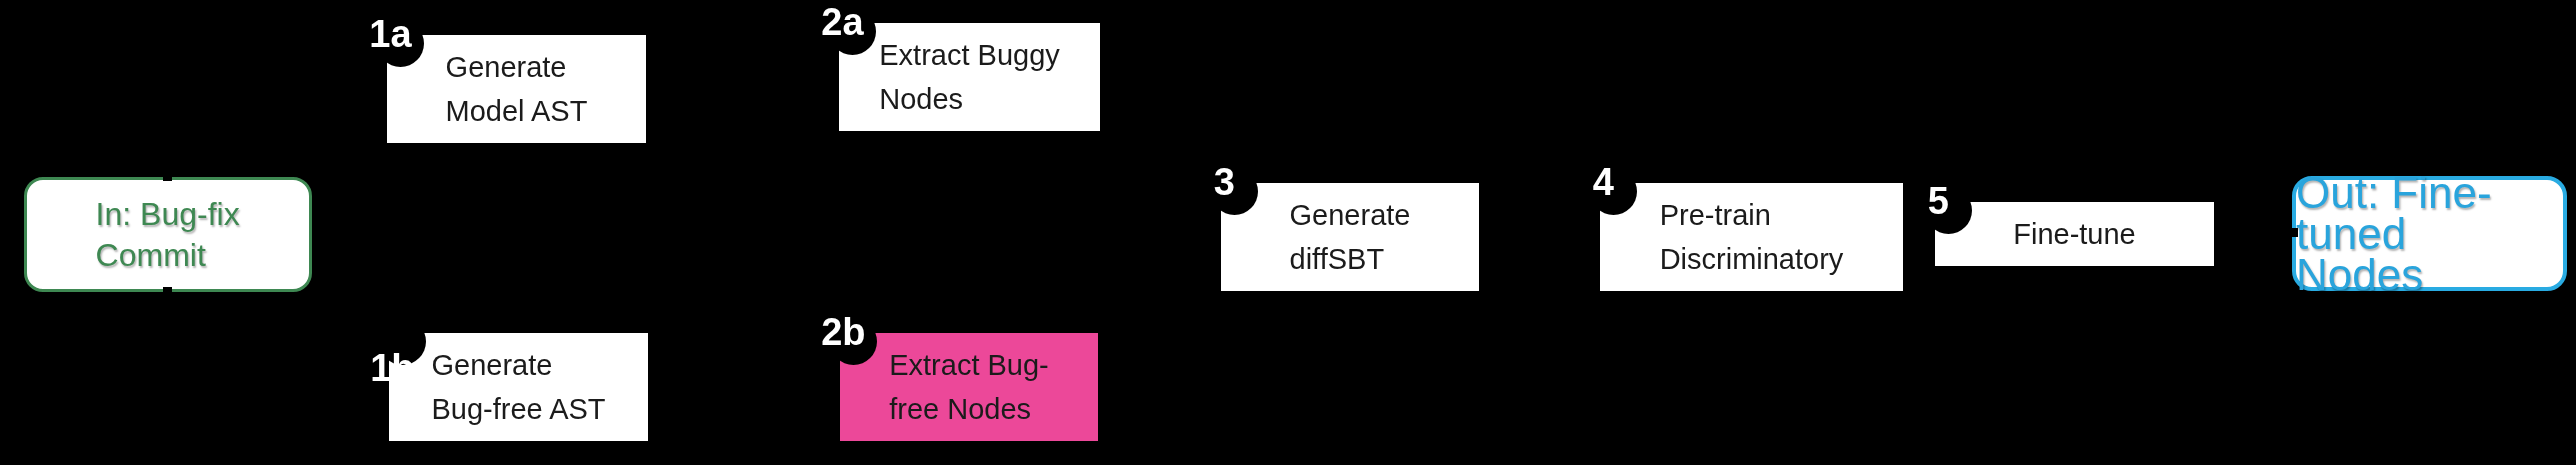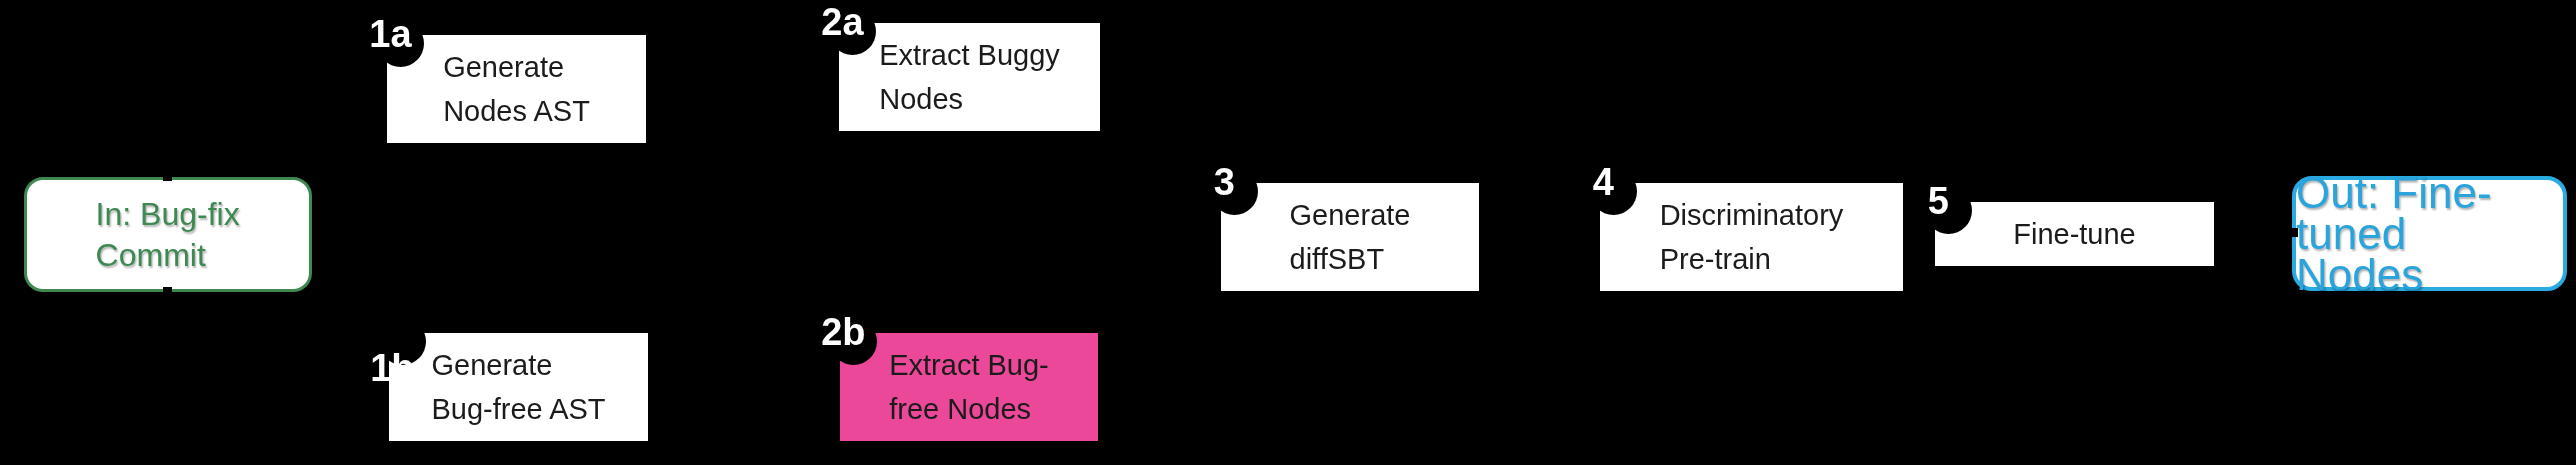--- a/index.html
+++ b/index.html
@@ -89,21 +89,21 @@
 <div class="stage" style="background: rgb(0, 0, 0);">
     <div class="node input" style="left: 23.6px; top: 177px; width: 288px; height: 115px; background: rgb(255, 255, 255); border-color: rgb(62, 136, 82); color: rgb(62, 136, 82);">
       <div class="label">
         <span>In: Bug-fix</span>
         <span>Commit</span>
       </div>
     </div>
     <div class="node step" style="left: 387px; top: 35px; width: 259px; height: 108px; background: rgb(255, 255, 255); color: rgb(27, 27, 27);">
       <div class="label">
         <span>Generate</span>
-        <span>Nodes AST</span>
+        <span>Model AST</span>
       </div>
       <div class="badge-circle" style="background: rgb(0, 0, 0);"></div>
       <div class="badge-num" style="color: rgb(255, 255, 255);">1a</div>
     </div>
     <div class="node step" style="left: 839px; top: 23px; width: 261px; height: 108px; background: rgb(255, 255, 255); color: rgb(27, 27, 27);">
       <div class="label">
         <span>Extract Buggy</span>
         <span>Nodes</span>
       </div>
       <div class="badge-circle" style="background: rgb(0, 0, 0);"></div>
@@ -128,22 +128,22 @@
     <div class="node step" style="left: 1221px; top: 183px; width: 258px; height: 108px; background: rgb(255, 255, 255); color: rgb(27, 27, 27);">
       <div class="label">
         <span>Generate</span>
         <span>diffSBT</span>
       </div>
       <div class="badge-circle" style="background: rgb(0, 0, 0);"></div>
       <div class="badge-num" style="color: rgb(255, 255, 255);">3</div>
     </div>
     <div class="node step" style="left: 1600px; top: 183px; width: 303px; height: 108px; background: rgb(255, 255, 255); color: rgb(27, 27, 27);">
       <div class="label">
+        <span>Pre-train</span>
         <span>Discriminatory</span>
-        <span>Pre-train</span>
       </div>
       <div class="badge-circle" style="background: rgb(0, 0, 0);"></div>
       <div class="badge-num" style="color: rgb(255, 255, 255);">4</div>
     </div>
     <div class="node step" style="left: 1935px; top: 202px; width: 279px; height: 64px; background: rgb(255, 255, 255); color: rgb(27, 27, 27);">
       <div class="label">
         <span>Fine-tune</span>
       </div>
       <div class="badge-circle" style="background: rgb(0, 0, 0);"></div>
       <div class="badge-num" style="color: rgb(255, 255, 255);">5</div>

